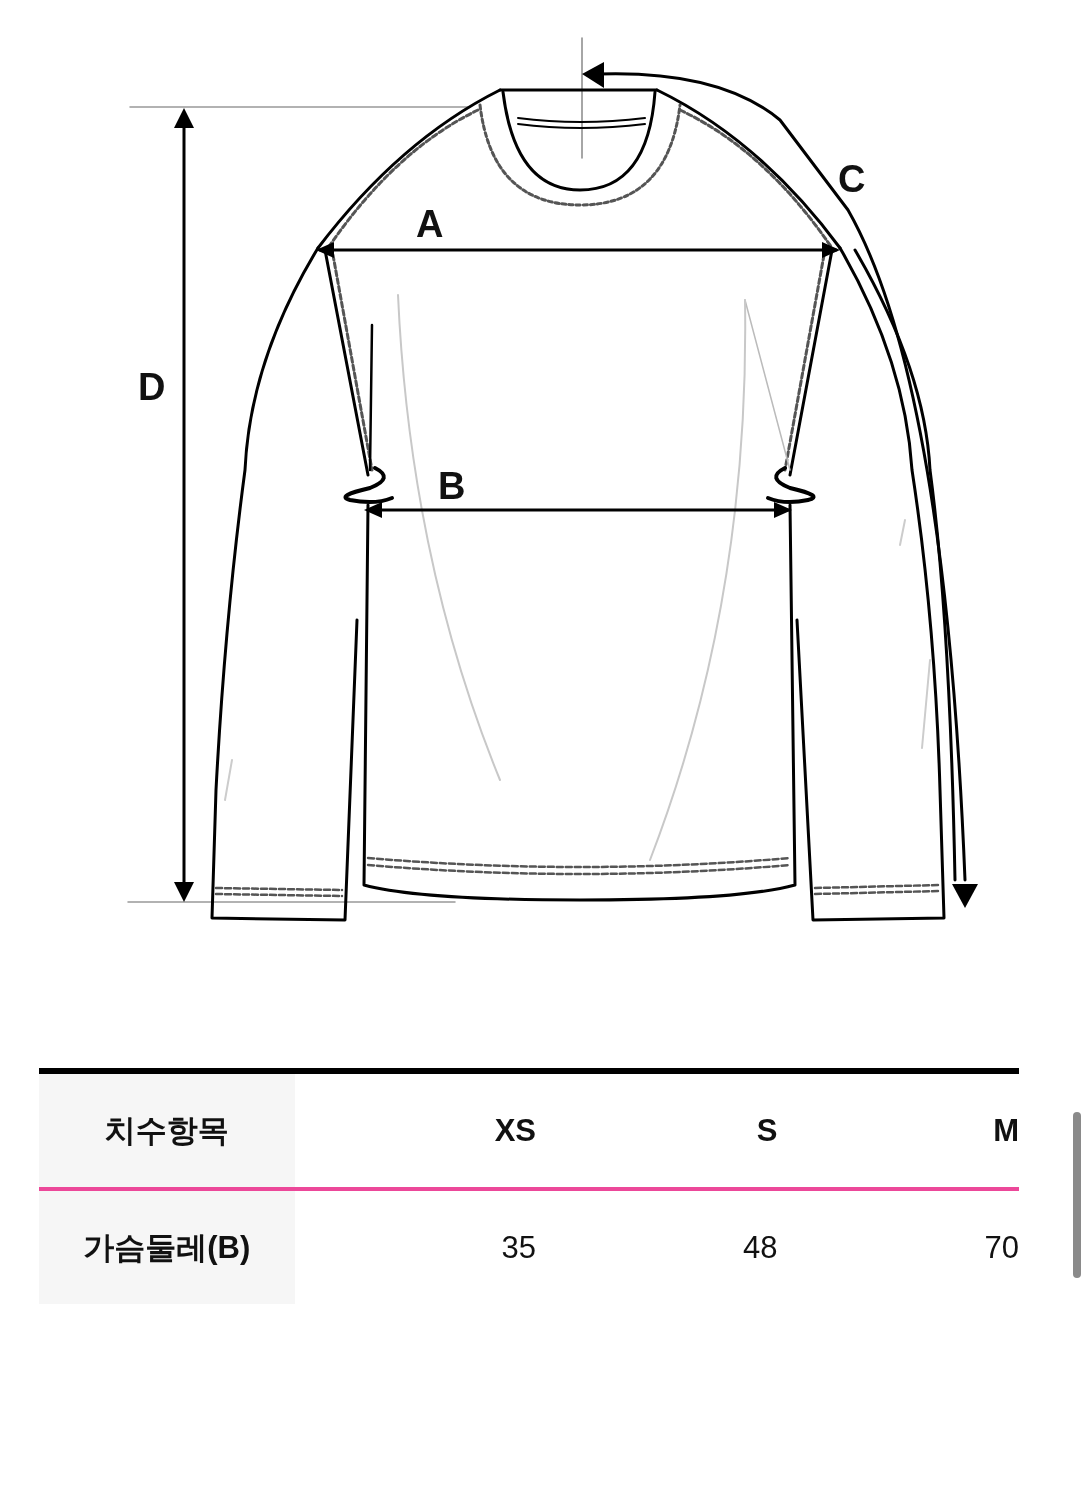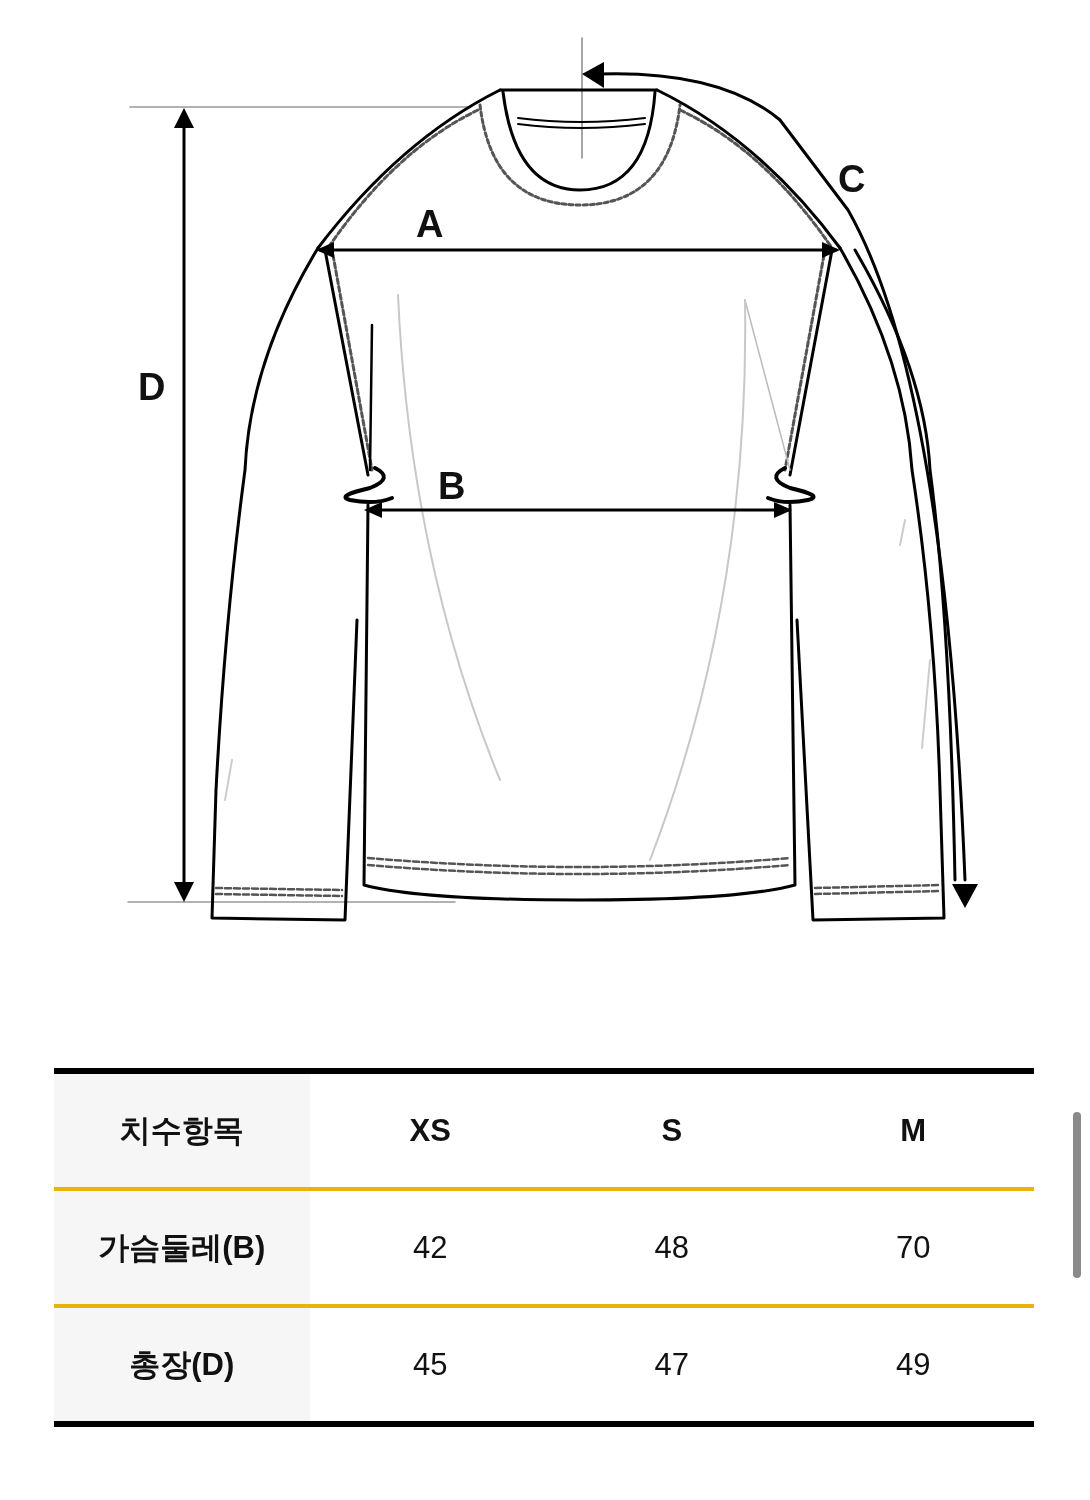--- a/index.html
+++ b/index.html
@@ -1,25 +1,25 @@
 <!DOCTYPE html>
 <html><head>
   <meta charset="utf-8">
   <style>
     html, body { margin: 0; padding: 0; background: #ffffff; }
     body { width: 1090px; height: 1500px; position: relative; overflow: hidden; font-family: "Liberation Sans", "DejaVu Sans", sans-serif; }
     #diagram { position: absolute; left: 0; top: 0; width: 1090px; height: 960px; }
     .dim-label { position: absolute; font-weight: bold; font-size: 38px; color: #111; line-height: 1; }
-    #size-table { position: absolute; left: 54px; top: 1068px; width: 980px; border-collapse: collapse; }
+    #size-table { position: absolute; left: 39px; top: 1068px; width: 980px; border-collapse: collapse; }
     #size-table td { height: 113px; text-align: center; font-size: 31px; color: #111; padding: 0; }
     #size-table tr.head td { font-weight: bold; }
     #size-table td.rowhead { width: 255px; background: #f6f6f6; font-weight: bold; }
-    #size-table td.val { width: 241px; }
+    #size-table td.val { width: 241px; text-align: right; }
     #size-table tr.head { border-top: 6px solid #000; }
-    #size-table tr.r1, #size-table tr.r2 { border-top: 4px solid #eab308; }
+    #size-table tr.r1, #size-table tr.r2 { border-top: 4px solid #ec4899; }
     #size-table tr.r2 { border-bottom: 6px solid #000; }
     #scrollbar { position: absolute; left: 1073px; top: 1112px; width: 8px; height: 166px; border-radius: 4px; background: #8a8a8a; }
   </style>
 </head>
 <body>
 
 <div id="diagram">
   <svg width="1090" height="960" viewBox="0 0 1090 960">
     <g fill="none" stroke="#000" stroke-linecap="round" stroke-linejoin="round">
 
@@ -104,26 +104,20 @@
 <table id="size-table">
   <tbody>
       <tr class="head">
     <td class="rowhead">치수항목</td>
     <td class="val">XS</td>
     <td class="val">S</td>
     <td class="val">M</td>
   </tr>
   <tr class="r1">
     <td class="rowhead">가슴둘레(B)</td>
-    <td class="val">42</td>
+    <td class="val">35</td>
     <td class="val">48</td>
     <td class="val">70</td>
-  </tr>
-  <tr class="r2">
-    <td class="rowhead">총장(D)</td>
-    <td class="val">45</td>
-    <td class="val">47</td>
-    <td class="val">49</td>
   </tr>
 </tbody>
   </table>
 
 <div id="scrollbar"></div>
 
 </body></html>

